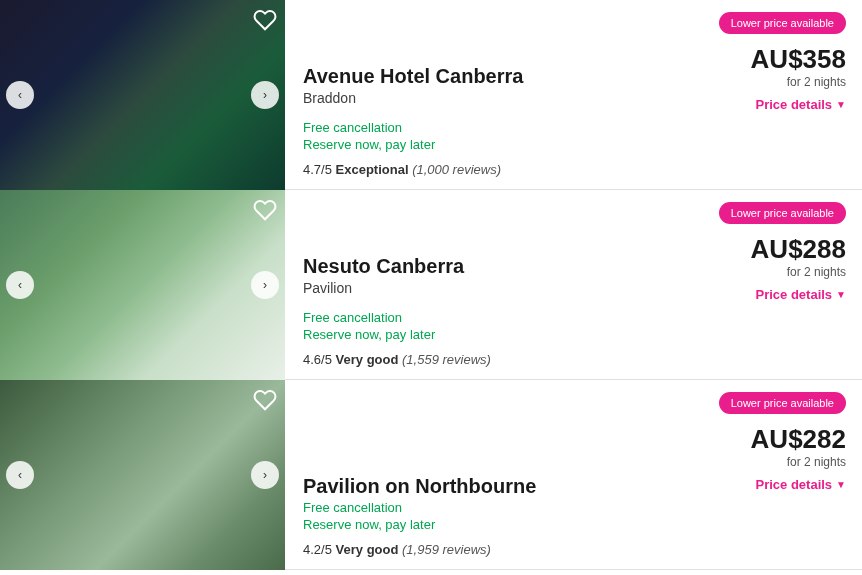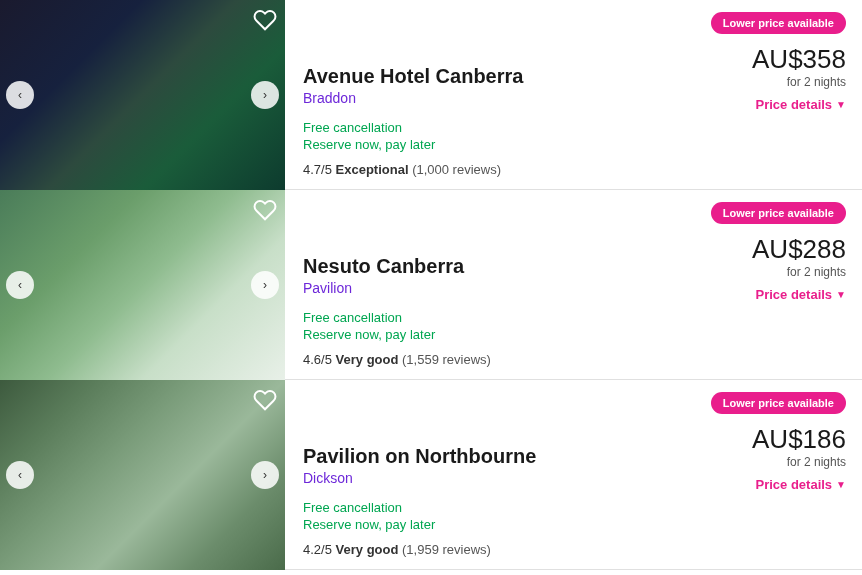--- a/index.html
+++ b/index.html
@@ -83,21 +83,21 @@
       justify-content: flex-end;
     }
     .hotel-name {
       font-size: 20px;
       font-weight: 700;
       color: #1a1a1a;
       margin-bottom: 2px;
     }
     .hotel-location {
       font-size: 14px;
-      color: #6d28d9;
+      color: #404040;
       margin-bottom: 14px;
     }
     .free-cancellation {
       font-size: 13px;
       color: #00a651;
       margin-bottom: 2px;
     }
     .reserve-now {
       font-size: 13px;
       color: #00a651;
@@ -108,43 +108,44 @@
       color: #333;
     }
     .rating-score {
       font-weight: 400;
     }
     .rating-label {
       font-weight: 700;
     }
     .rating-count {
       color: #555;
+      font-style: italic;
     }
     .price-section {
       width: 200px;
       min-width: 200px;
       display: flex;
       flex-direction: column;
       align-items: flex-end;
       padding: 12px 16px 12px 0;
       justify-content: flex-start;
     }
     .lower-price-badge {
       background: #e91e8c;
       color: #fff;
       font-size: 11px;
-      font-weight: 700;
+      font-weight: 400;
       padding: 5px 12px;
       border-radius: 20px;
       margin-bottom: 10px;
       white-space: nowrap;
     }
     .price-amount {
       font-size: 26px;
-      font-weight: 400;
+      font-weight: 700;
       color: #1a1a1a;
       text-align: right;
     }
     .price-nights {
       font-size: 12px;
       color: #555;
       text-align: center;
       margin-bottom: 8px;
     }
     .price-details-btn {
@@ -234,32 +235,31 @@
       <button class="wishlist-btn" title="Add to wishlist">
         <svg class="heart-icon" viewBox="0 0 24 24">
           <path d="M20.84 4.61a5.5 5.5 0 0 0-7.78 0L12 5.67l-1.06-1.06a5.5 5.5 0 0 0-7.78 7.78l1.06 1.06L12 21.23l7.78-7.78 1.06-1.06a5.5 5.5 0 0 0 0-7.78z"></path>
         </svg>
       </button>
       <button class="nav-arrow left">‹</button>
       <button class="nav-arrow right">›</button>
     </div>
     <div class="hotel-info">
       <div class="hotel-name">Pavilion on Northbourne</div>
-      <div class="hotel-location">Dickson</div>
       <div class="free-cancellation">Free cancellation</div>
       <div class="reserve-now">Reserve now, pay later</div>
       <div class="rating-row">
         <span class="rating-score">4.2/5</span>
         <span class="rating-label"> Very good </span>
         <span class="rating-count">(1,959 reviews)</span>
       </div>
     </div>
     <div class="price-section">
       <div class="lower-price-badge">Lower price available</div>
-      <div class="price-amount">AU$186</div>
+      <div class="price-amount">AU$282</div>
       <div class="price-nights">for 2 nights</div>
       <button class="price-details-btn">
         <span>Price details</span>
         <span class="chevron-down">▼</span>
       </button>
     </div>
   </div>
   </div>
 
 </body></html>

